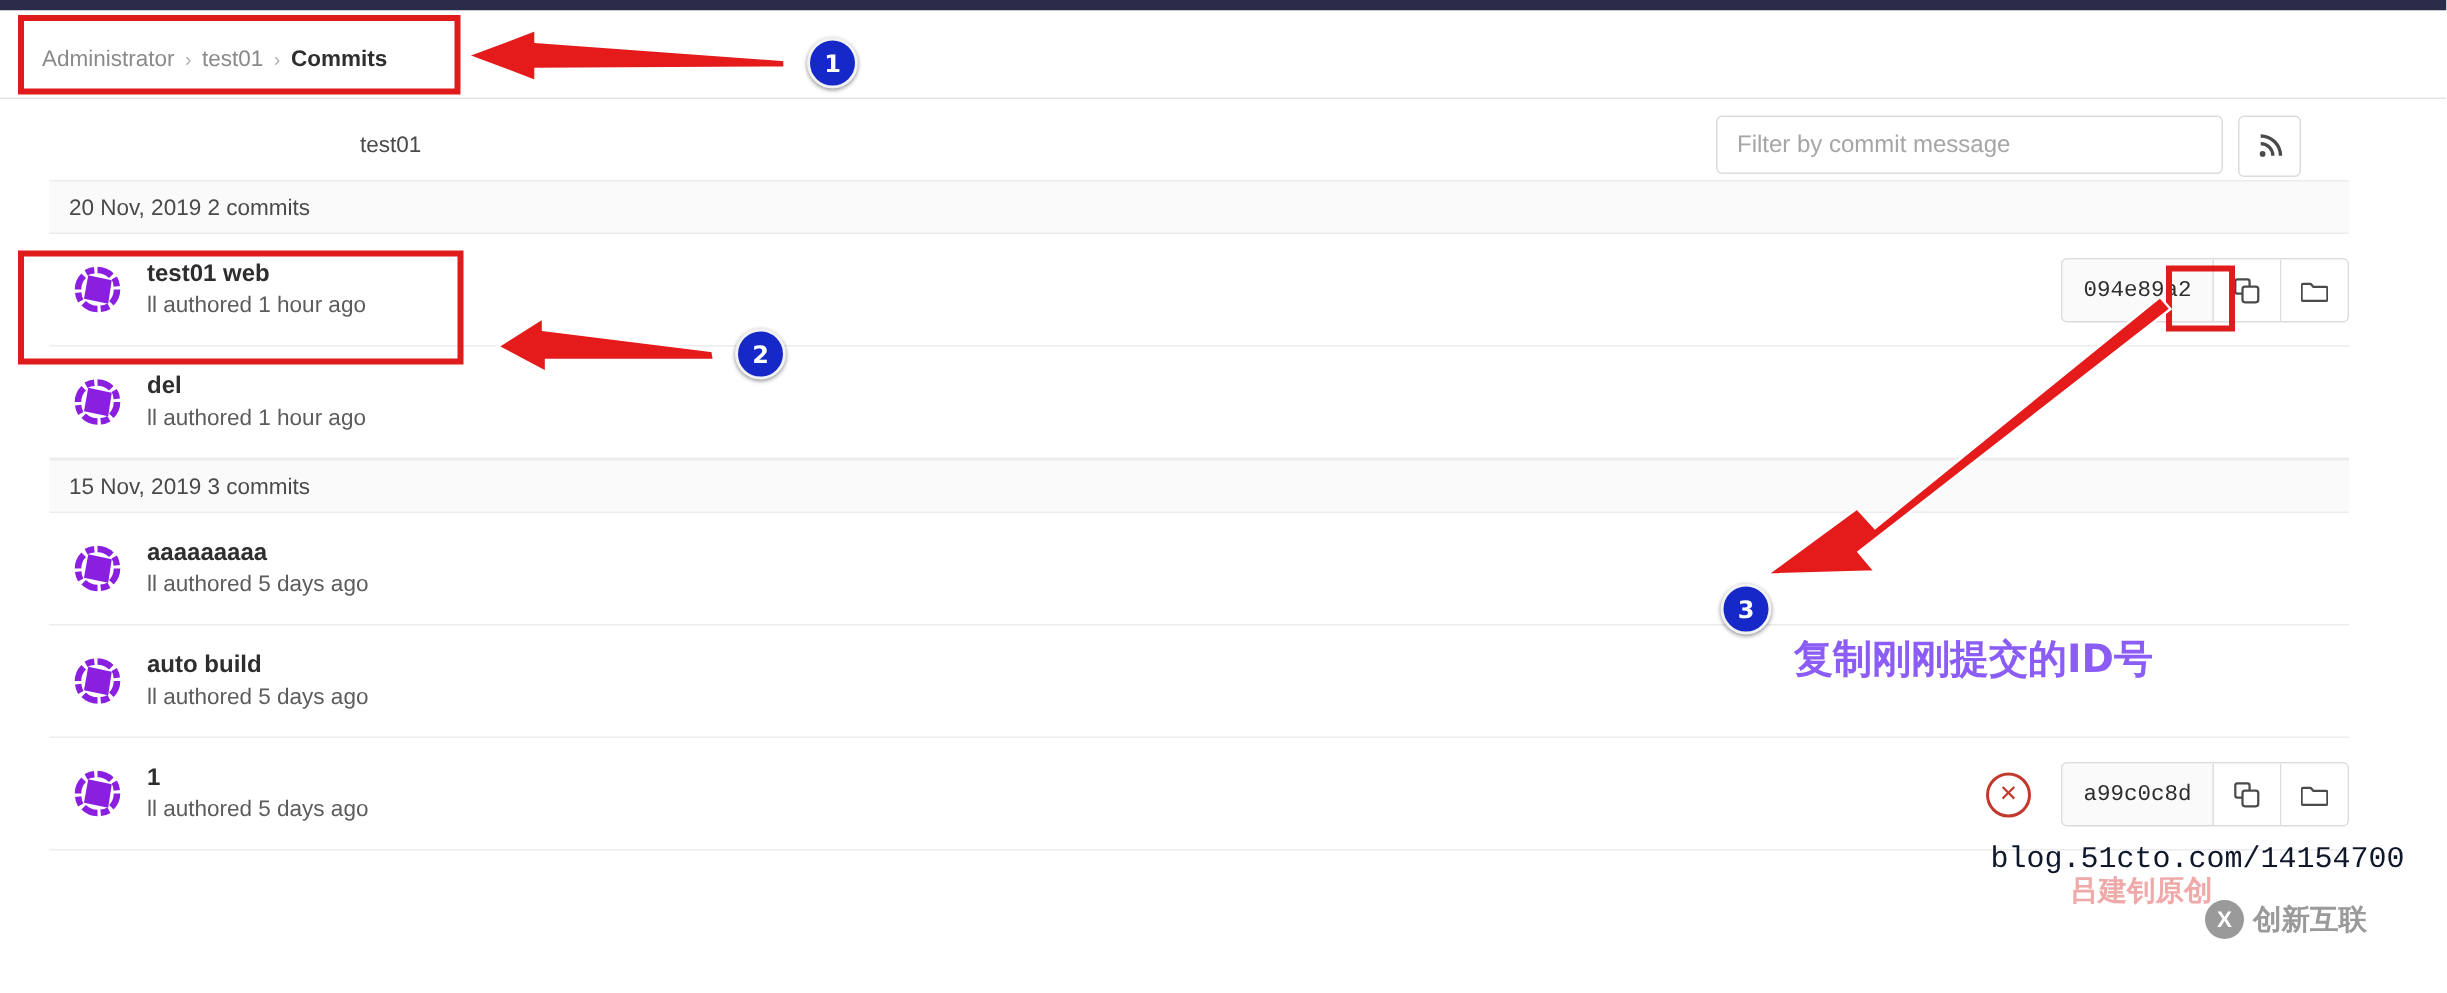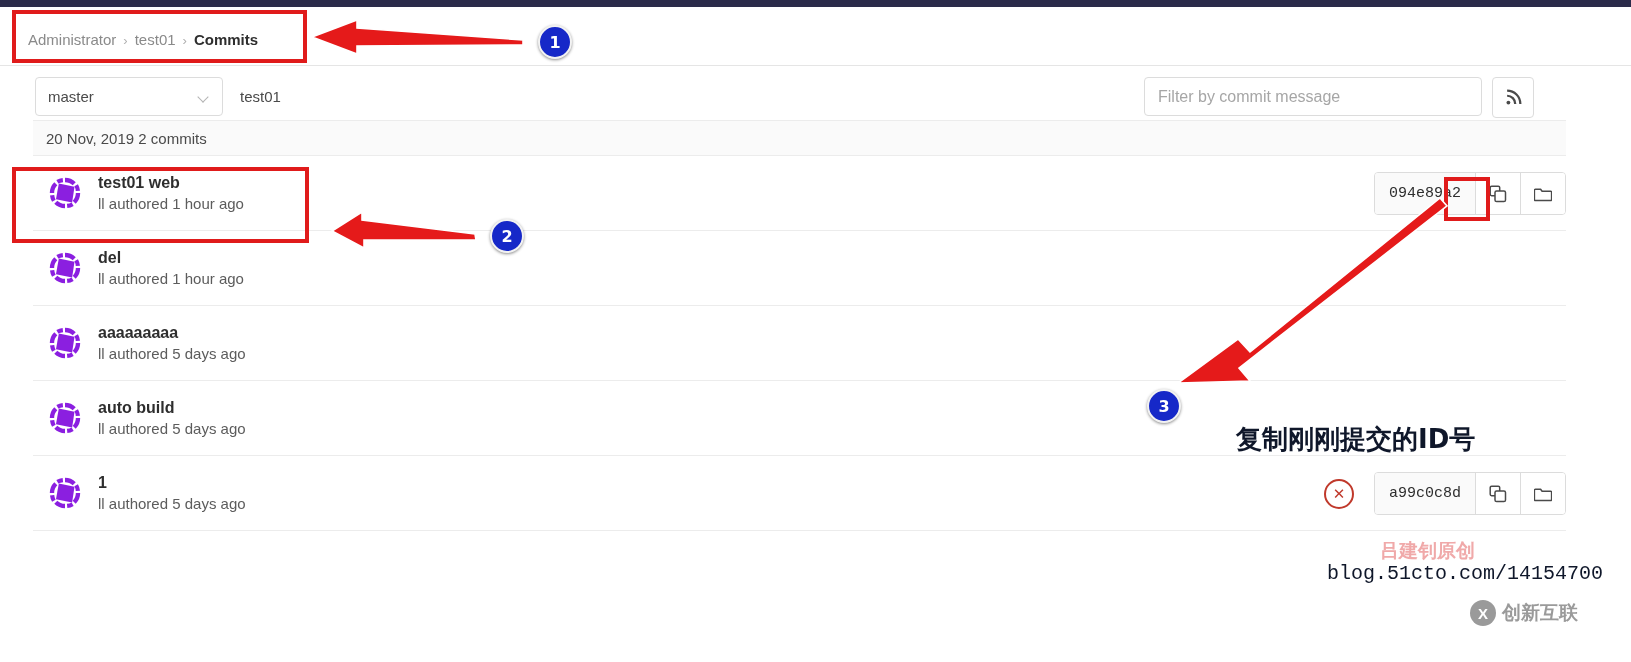--- a/index.html
+++ b/index.html
@@ -46,46 +46,42 @@
   .shagroup{display:flex;align-items:stretch;height:41px;border:1px solid #dcdcdc;border-radius:4px;overflow:hidden;background:#fff;}
   .sha{display:flex;align-items:center;padding:0 14px;font-family:"Liberation Mono","DejaVu Sans Mono",monospace;font-size:15px;color:#2e2e2e;
      background:#fafafa;border-right:1px solid #dcdcdc;}
   .icobtn{width:44px;display:flex;align-items:center;justify-content:center;background:#fff;border-right:1px solid #dcdcdc;}
   .icobtn:last-child{border-right:none;}
   
   .ann-box{position:absolute;border:4px solid #e01b1b;box-sizing:border-box;pointer-events:none;}
   .marker{position:absolute;width:30px;height:30px;border-radius:50%;background:#1628c8;border:2.5px solid #f2f2f2;
      box-shadow:0 1px 3px rgba(0,0,0,.45);color:#fff;font-size:16px;font-weight:bold;
      display:flex;align-items:center;justify-content:center;font-family:"DejaVu Sans",sans-serif;}
-  .ann-text{position:absolute;font-size:26px;font-weight:bold;color:#0f172a;white-space:nowrap;
-     text-shadow:1px 1px 0 rgba(255,255,255,.9);font-family:"DejaVu Sans",sans-serif;margin-left:40px;}
-  .wm1{position:absolute;font-size:19px;color:#f0a9a9;font-weight:bold;white-space:nowrap;font-family:"DejaVu Sans",sans-serif;}
+  .ann-text{position:absolute;font-size:26px;font-weight:bold;color:#8b5cf6;white-space:nowrap;
+     text-shadow:1px 1px 0 rgba(255,255,255,.9);font-family:"DejaVu Sans",sans-serif;}
+  .wm1{position:absolute;font-size:19px;color:#f0a9a9;font-weight:bold;white-space:nowrap;font-family:"DejaVu Sans",sans-serif;margin-top:43px;}
   .wm2{position:absolute;font-size:20px;color:#0f172a;white-space:nowrap;font-family:"Liberation Mono","DejaVu Sans Mono",monospace;}
   .wmlogo{position:absolute;display:flex;align-items:center;gap:6px;color:#9a9a9a;}
   .wmlogo .mark{width:26px;height:26px;border-radius:50%;background:#9a9a9a;color:#fff;font-size:15px;font-weight:bold;
      display:flex;align-items:center;justify-content:center;}
   .wmlogo .t{font-size:19px;font-weight:bold;font-family:"DejaVu Sans",sans-serif;}
   svg{display:block;}
 </style>
 </head>
 <body>
 
 <div class="topbar"></div>
 
 <div class="crumb-row">
   <div class="crumb">
     <a href="#">Administrator</a><span class="sep">›</span><a href="#">test01</a><span class="sep">›</span><span class="cur">Commits</span>
   </div>
 </div>
 
 <div class="toolbar">
-  <div class="branch-select">
-    <span class="lbl">master</span>
-    <span class="chev"></span>
-  </div>
   <div class="repo-name">test01</div>
   <input class="filter-box" type="text" placeholder="Filter by commit message" style="">
   <div class="rss-btn">
     <svg width="17" height="17" viewBox="0 0 16 16">
       <circle cx="3.2" cy="12.8" r="1.8" fill="#4a4a4a"></circle>
       <path d="M2 7.4a6.6 6.6 0 016.6 6.6h2.1A8.7 8.7 0 002 5.3z" fill="#4a4a4a"></path>
       <path d="M2 2.6A11.4 11.4 0 0113.4 14h2.1A13.5 13.5 0 002 .5z" fill="#4a4a4a"></path>
     </svg>
   </div>
 </div>
@@ -139,20 +135,21 @@
           <path d="M6.4 29.1 a16 16 0 0 1 -2.2 -6.6 l4.5 -.5 A11.5 11.5 0 0 0 10.1 27 z"></path>
           <path d="M10.9 6.4 a16 16 0 0 1 6.6 -2.2 l.5 4.5 A11.5 11.5 0 0 0 13 10.1 z"></path>
           <path d="M13.5 10 L30 13.5 L27.5 30 L10.5 26.5 Z"></path>
         </g>
       </svg>
       <div class="cmeta">
         <span class="ctitle">del</span>
         <span class="cauth">ll authored 1 hour ago</span>
       </div>
     </div>
+    <div class="day-head">15 Nov, 2019 3 commits</div>
     <div class="crow">
       <svg class="avatar" viewBox="0 0 40 40">
         <g fill="#8b1fe0">
           <path d="M20 4 a16 16 0 0 1 11.3 4.7 l-3.2 3.2 A11.5 11.5 0 0 0 20 8.6 z"></path>
           <path d="M36 20 a16 16 0 0 1 -4.7 11.3 l-3.2 -3.2 A11.5 11.5 0 0 0 31.4 20 z"></path>
           <path d="M20 36 a16 16 0 0 1 -11.3 -4.7 l3.2 -3.2 A11.5 11.5 0 0 0 20 31.4 z"></path>
           <path d="M4 20 a16 16 0 0 1 4.7 -11.3 l3.2 3.2 A11.5 11.5 0 0 0 8.6 20 z"></path>
           <path d="M33.6 10.9 a16 16 0 0 1 2.2 6.6 l-4.5 .5 A11.5 11.5 0 0 0 29.9 13 z"></path>
           <path d="M29.1 33.6 a16 16 0 0 1 -6.6 2.2 l-.5 -4.5 A11.5 11.5 0 0 0 27 29.9 z"></path>
           <path d="M6.4 29.1 a16 16 0 0 1 -2.2 -6.6 l4.5 -.5 A11.5 11.5 0 0 0 10.1 27 z"></path>

